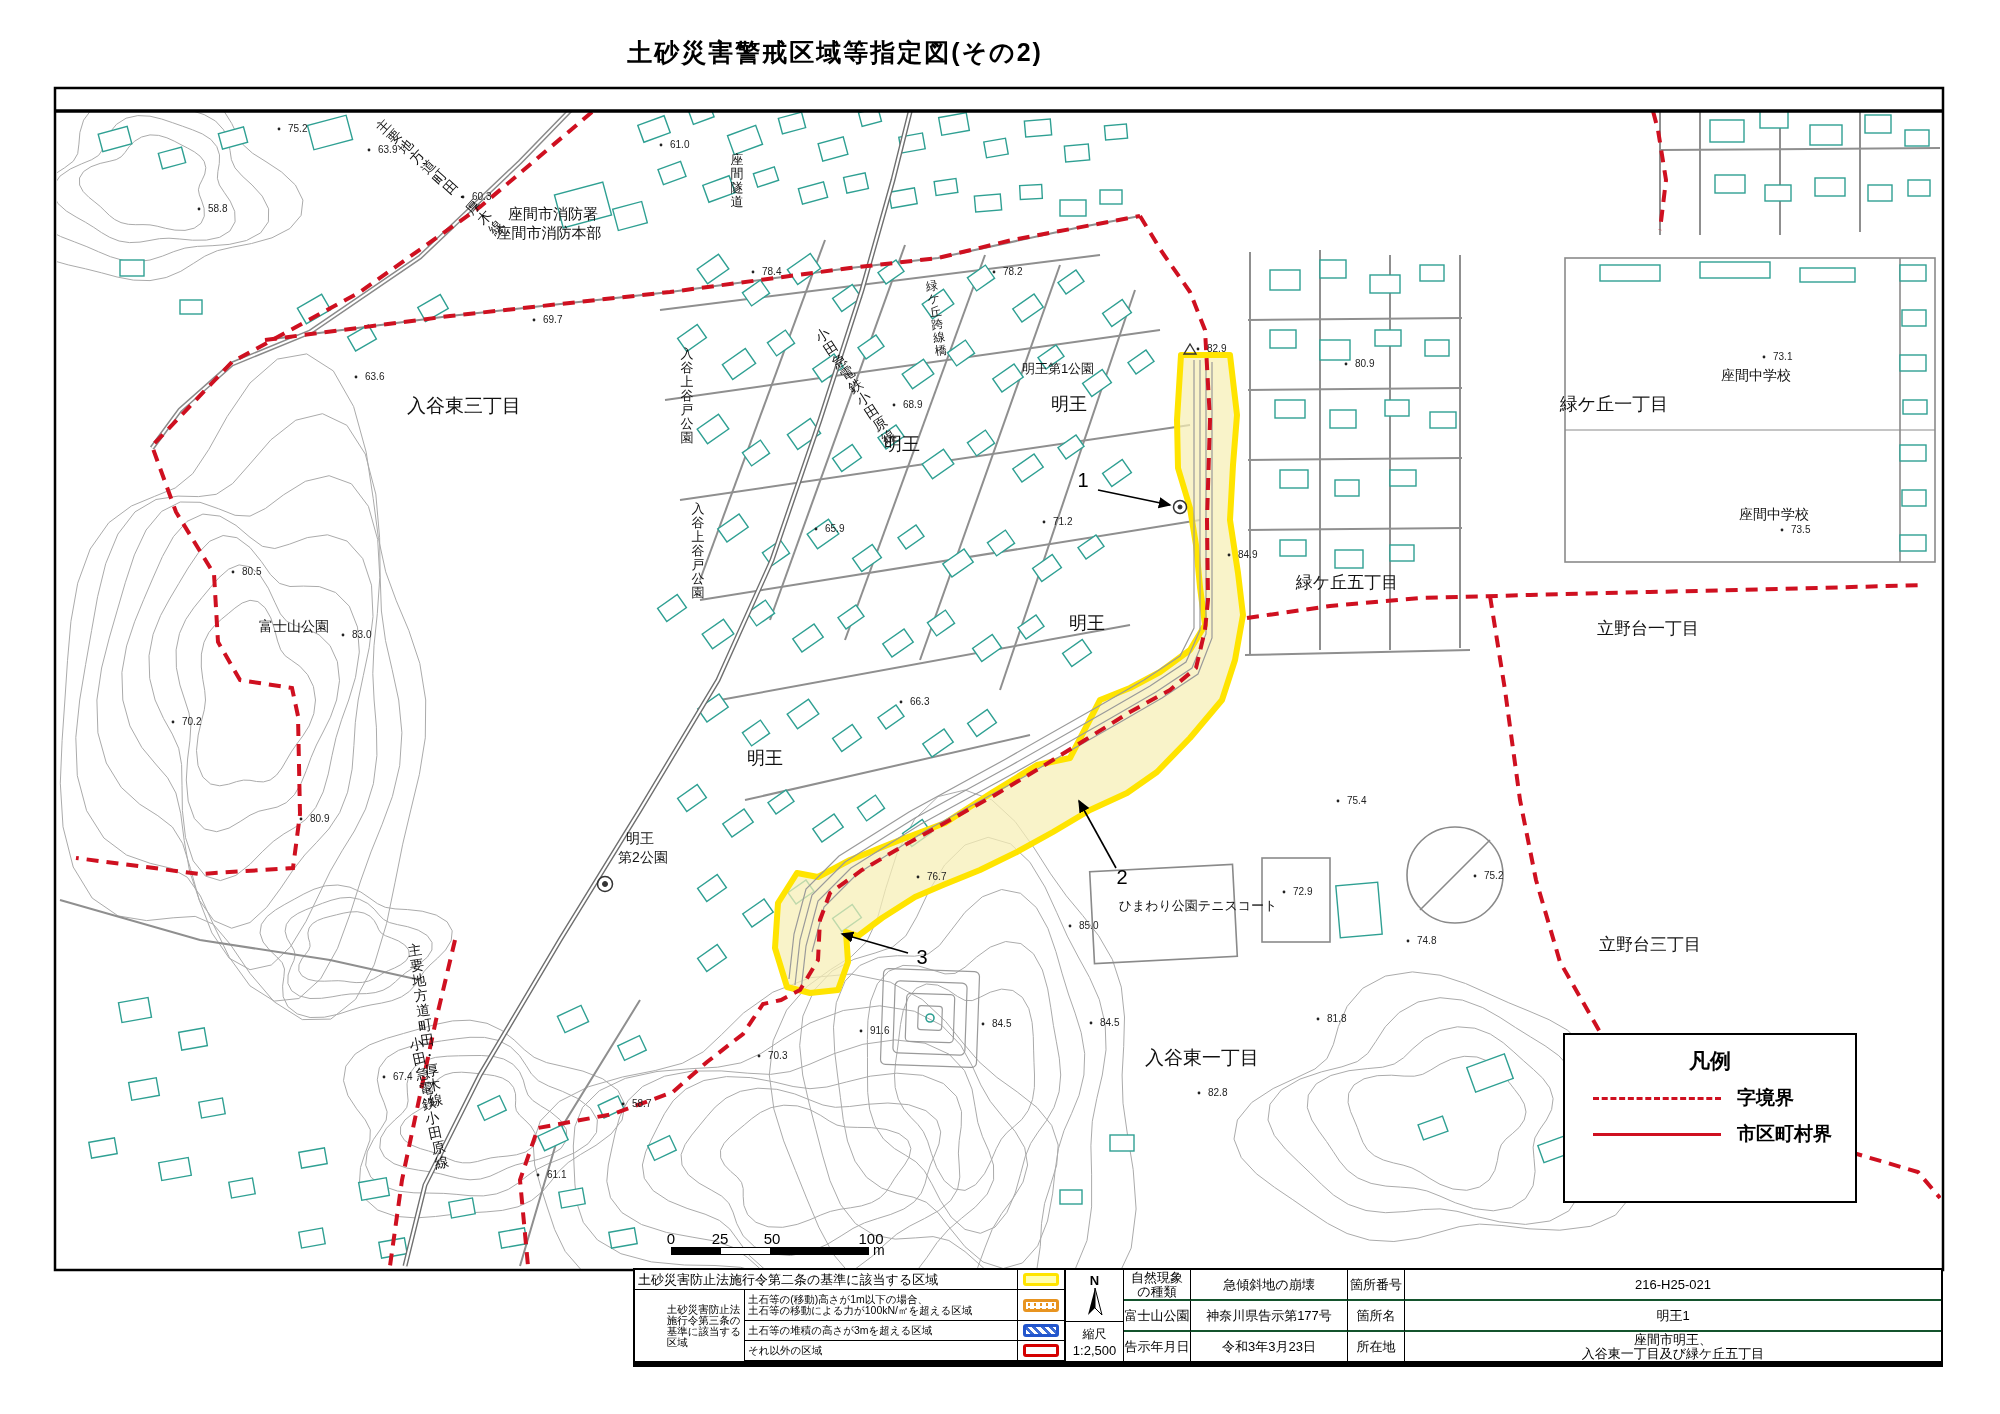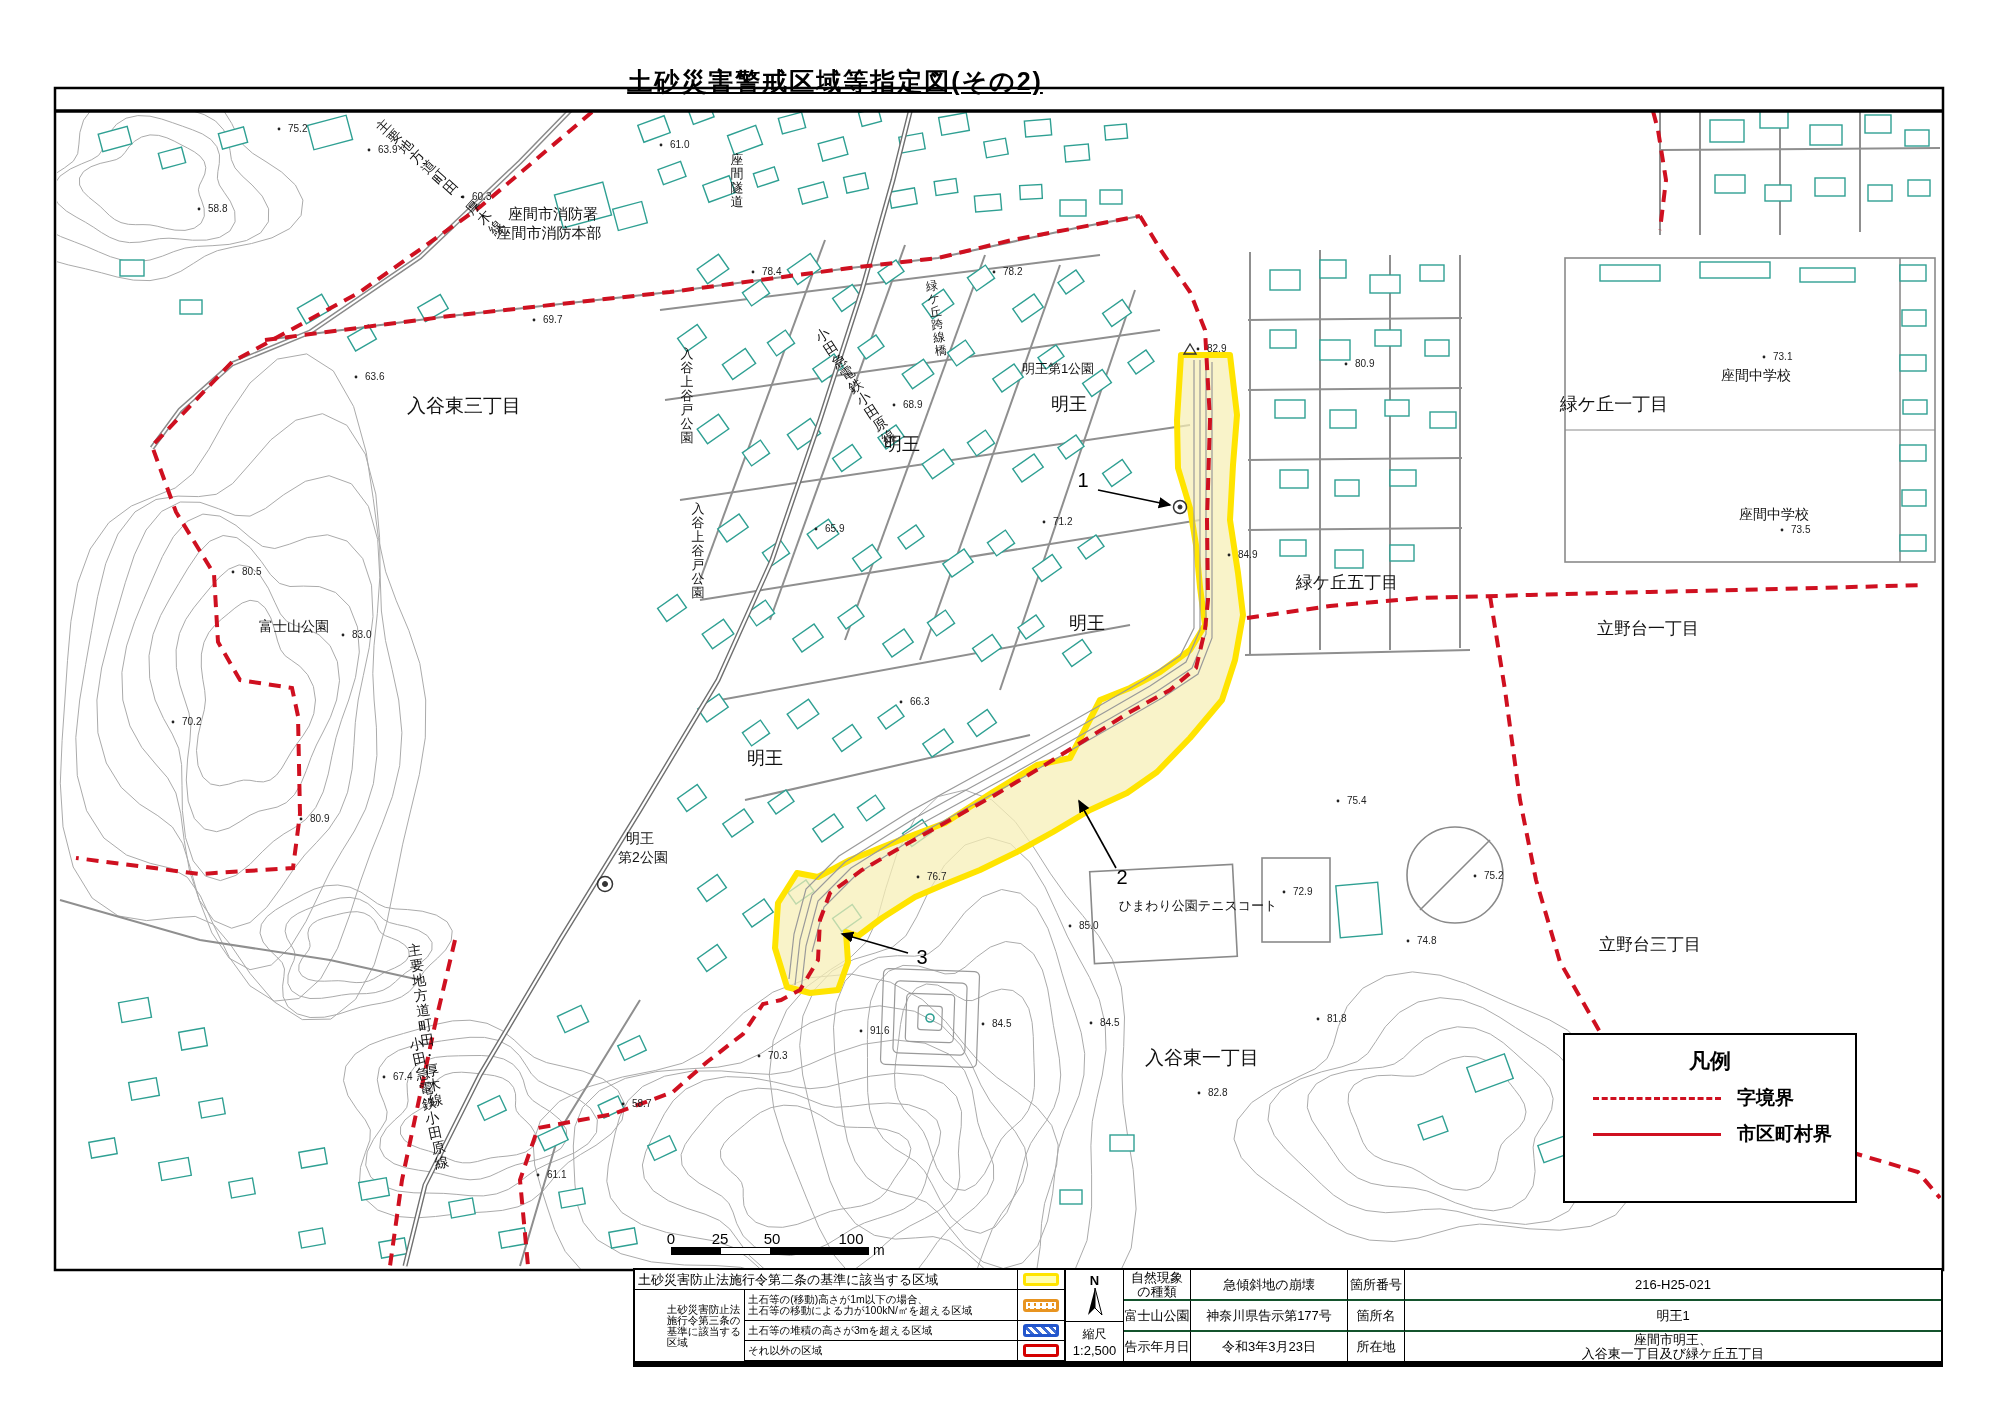--- a/index.html
+++ b/index.html
@@ -1,19 +1,19 @@
 <!DOCTYPE html>
 <html><head>
 <meta charset="utf-8">
 <style>
   html,body{margin:0;padding:0;background:#fff;}
   body{width:2000px;height:1414px;position:relative;overflow:hidden;
        font-family:"Liberation Sans","DejaVu Sans",sans-serif;color:#000;}
-  .page-title{position:absolute;left:835px;top:65px;transform:translateX(-50%);
-      font-size:25px;font-weight:bold;letter-spacing:2px;white-space:nowrap;text-decoration:underline;}
+  .page-title{position:absolute;left:835px;top:36px;transform:translateX(-50%);
+      font-size:25px;font-weight:bold;letter-spacing:2px;white-space:nowrap;}
   #mapsvg{position:absolute;left:0;top:0;}
   
   .legend-box{position:absolute;left:1563px;top:1033px;width:294px;height:170px;
       background:#fff;border:2px solid #000;box-sizing:border-box;z-index:5;}
   .legend-title{text-align:center;font-size:21px;font-weight:bold;margin-top:12px;}
   .legend-note{font-size:18px;font-weight:bold;line-height:23px;margin:10px 0 0 16px;}
   .legend-row{display:flex;align-items:center;margin:10px 0 0 28px;}
   .legend-row .lbl{font-size:19px;font-weight:bold;margin-left:16px;}
   .line-sample{width:128px;height:0;}
   .dashed-sample{border-top:3px dashed #cf1020;}
@@ -499,21 +499,21 @@
     <div class="line-sample solid-sample"></div>
     <div class="lbl">市区町村界</div>
   </div>
 </div>
 
 <div class="scalebar">
   <div class="sb-ticks">
     <span style="left:8px">0</span>
     <span style="left:57px">25</span>
     <span style="left:109px">50</span>
-    <span style="left:188px">100</span>
+    <span style="left:208px">100</span>
   </div>
   <div class="sb-bar">
     <i style="width:49px;background:#000"></i>
       <i style="width:49px;background:#fff"></i>
       <i style="width:98px;background:#000"></i>
   </div>
   <div class="sb-unit">m</div>
 </div>
 
 <div class="btable">

